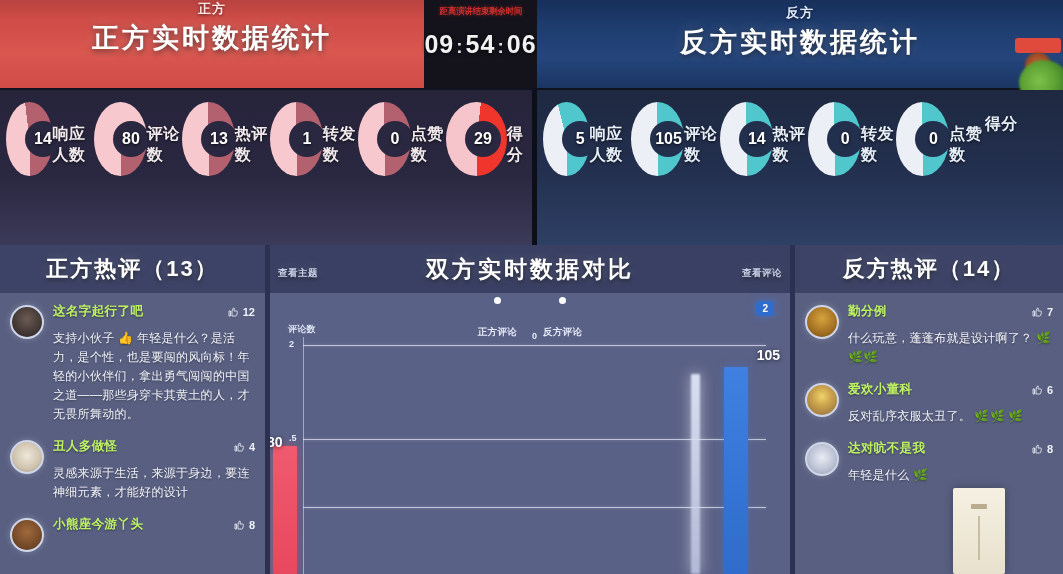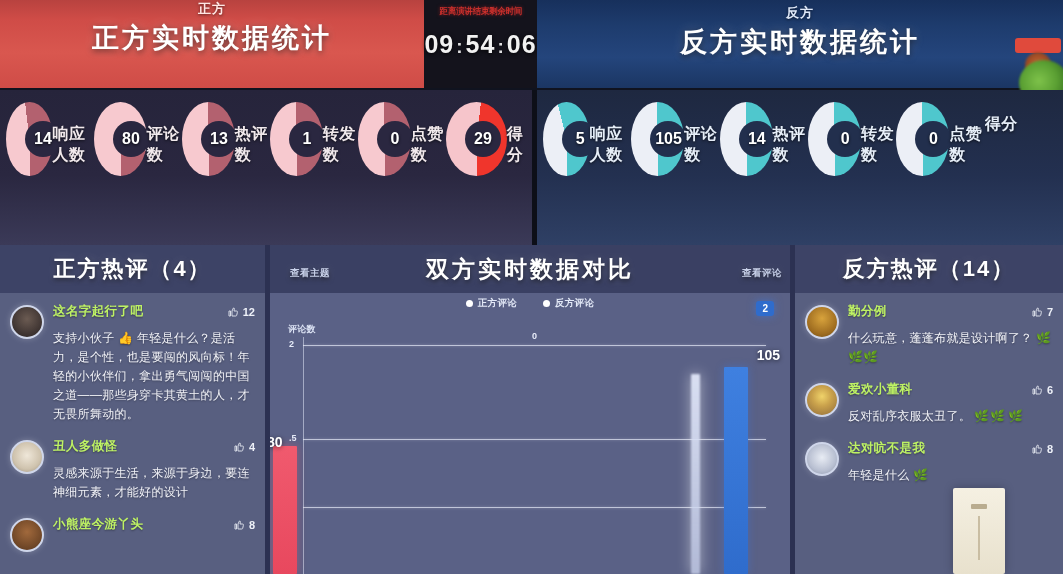--- a/index.html
+++ b/index.html
@@ -109,21 +109,21 @@
     height:48px; display:flex; align-items:center; justify-content:center;
     font-size:22px; font-weight:bold; letter-spacing:2px; color:#fff;
     text-shadow:0 2px 5px rgba(0,0,0,.6), 0 0 10px rgba(255,255,255,.2);
   }
   .panel-mid .panel-title { font-size:23px; letter-spacing:3px; position:relative; }
 
   .mid-link {
     position:absolute; top:22px; font-size:9.5px; font-weight:bold;
     color:#c9d2ea; letter-spacing:.5px; filter:blur(.3px);
   }
-  .mid-link.l { left:20px; }
+  .mid-link.l { left:8px; }
   .mid-link.r { right:8px; }
 
   
   .cmt-list { padding:2px 8px 0 8px; background:#585f80; height:281px; overflow:hidden; }
   .cmt {
     display:flex; padding:8px 2px 6px 2px; position:relative;
   }
   .avatar {
     width:34px; height:34px; flex:0 0 34px; border-radius:50%;
     border:2px solid #cfd6ea; margin-right:9px; margin-top:2px;
@@ -153,21 +153,21 @@
     letter-spacing:.3px; filter:blur(.45px); text-shadow:0 1px 2px rgba(0,0,0,.35);
     word-break:break-all;
   }
 
   
   .chart-area { position:relative; height:281px; background:#5a6186; overflow:hidden; }
   .legend {
     position:absolute; top:4px; left:0; width:100%; display:flex;
     justify-content:center; gap:26px; z-index:5;
   }
-  .legend-item { display:flex; align-items:center; gap:5px; }
+  .legend-item { display:flex; align-items:center; gap:22px;flex-direction:column; }
   .legend-dot { width:7px; height:7px; border-radius:50%; background:#fff; }
   .legend-label { font-size:9.5px; font-weight:bold; color:#e3e9f7; filter:blur(.3px); letter-spacing:.3px; }
 
   .y-title {
     position:absolute; left:18px; top:30px; font-size:9px; font-weight:bold;
     color:#dde4f5; filter:blur(.35px); letter-spacing:.3px;
   }
   .plot { position:absolute; left:33px; right:62px; top:44px; bottom:0; }
   .gridline {
     position:absolute; left:0; right:-38px; height:1px;
@@ -317,21 +317,21 @@
       </div>
       <div class="stat clipped">
         <div class="stat-label">得分</div>
       </div>
     </div>
 </div>
 
 <div class="bottom">
 
   <div class="panel panel-left">
-    <div class="panel-title">正方热评（4）</div>
+    <div class="panel-title">正方热评（13）</div>
     <div class="cmt-list" id="leftComments">
         <div class="cmt">
           <div class="avatar av1"></div>
           <div class="cmt-body">
             <div class="cmt-head">
               <div class="cmt-name">这名字起行了吧</div>
               <div class="cmt-likes">
                 <span class="like-icon">
                   <svg width="12" height="12" viewBox="0 0 24 24" fill="none" stroke="#eef1f8" stroke-width="2">
                     <path d="M7 10v10H4V10h3zm3 10h7.5a2 2 0 0 0 1.95-1.55l1.3-6A2 2 0 0 0 18.8 10H14l.7-3.5A2 2 0 0 0 12.75 4L10 10v10z"></path>

